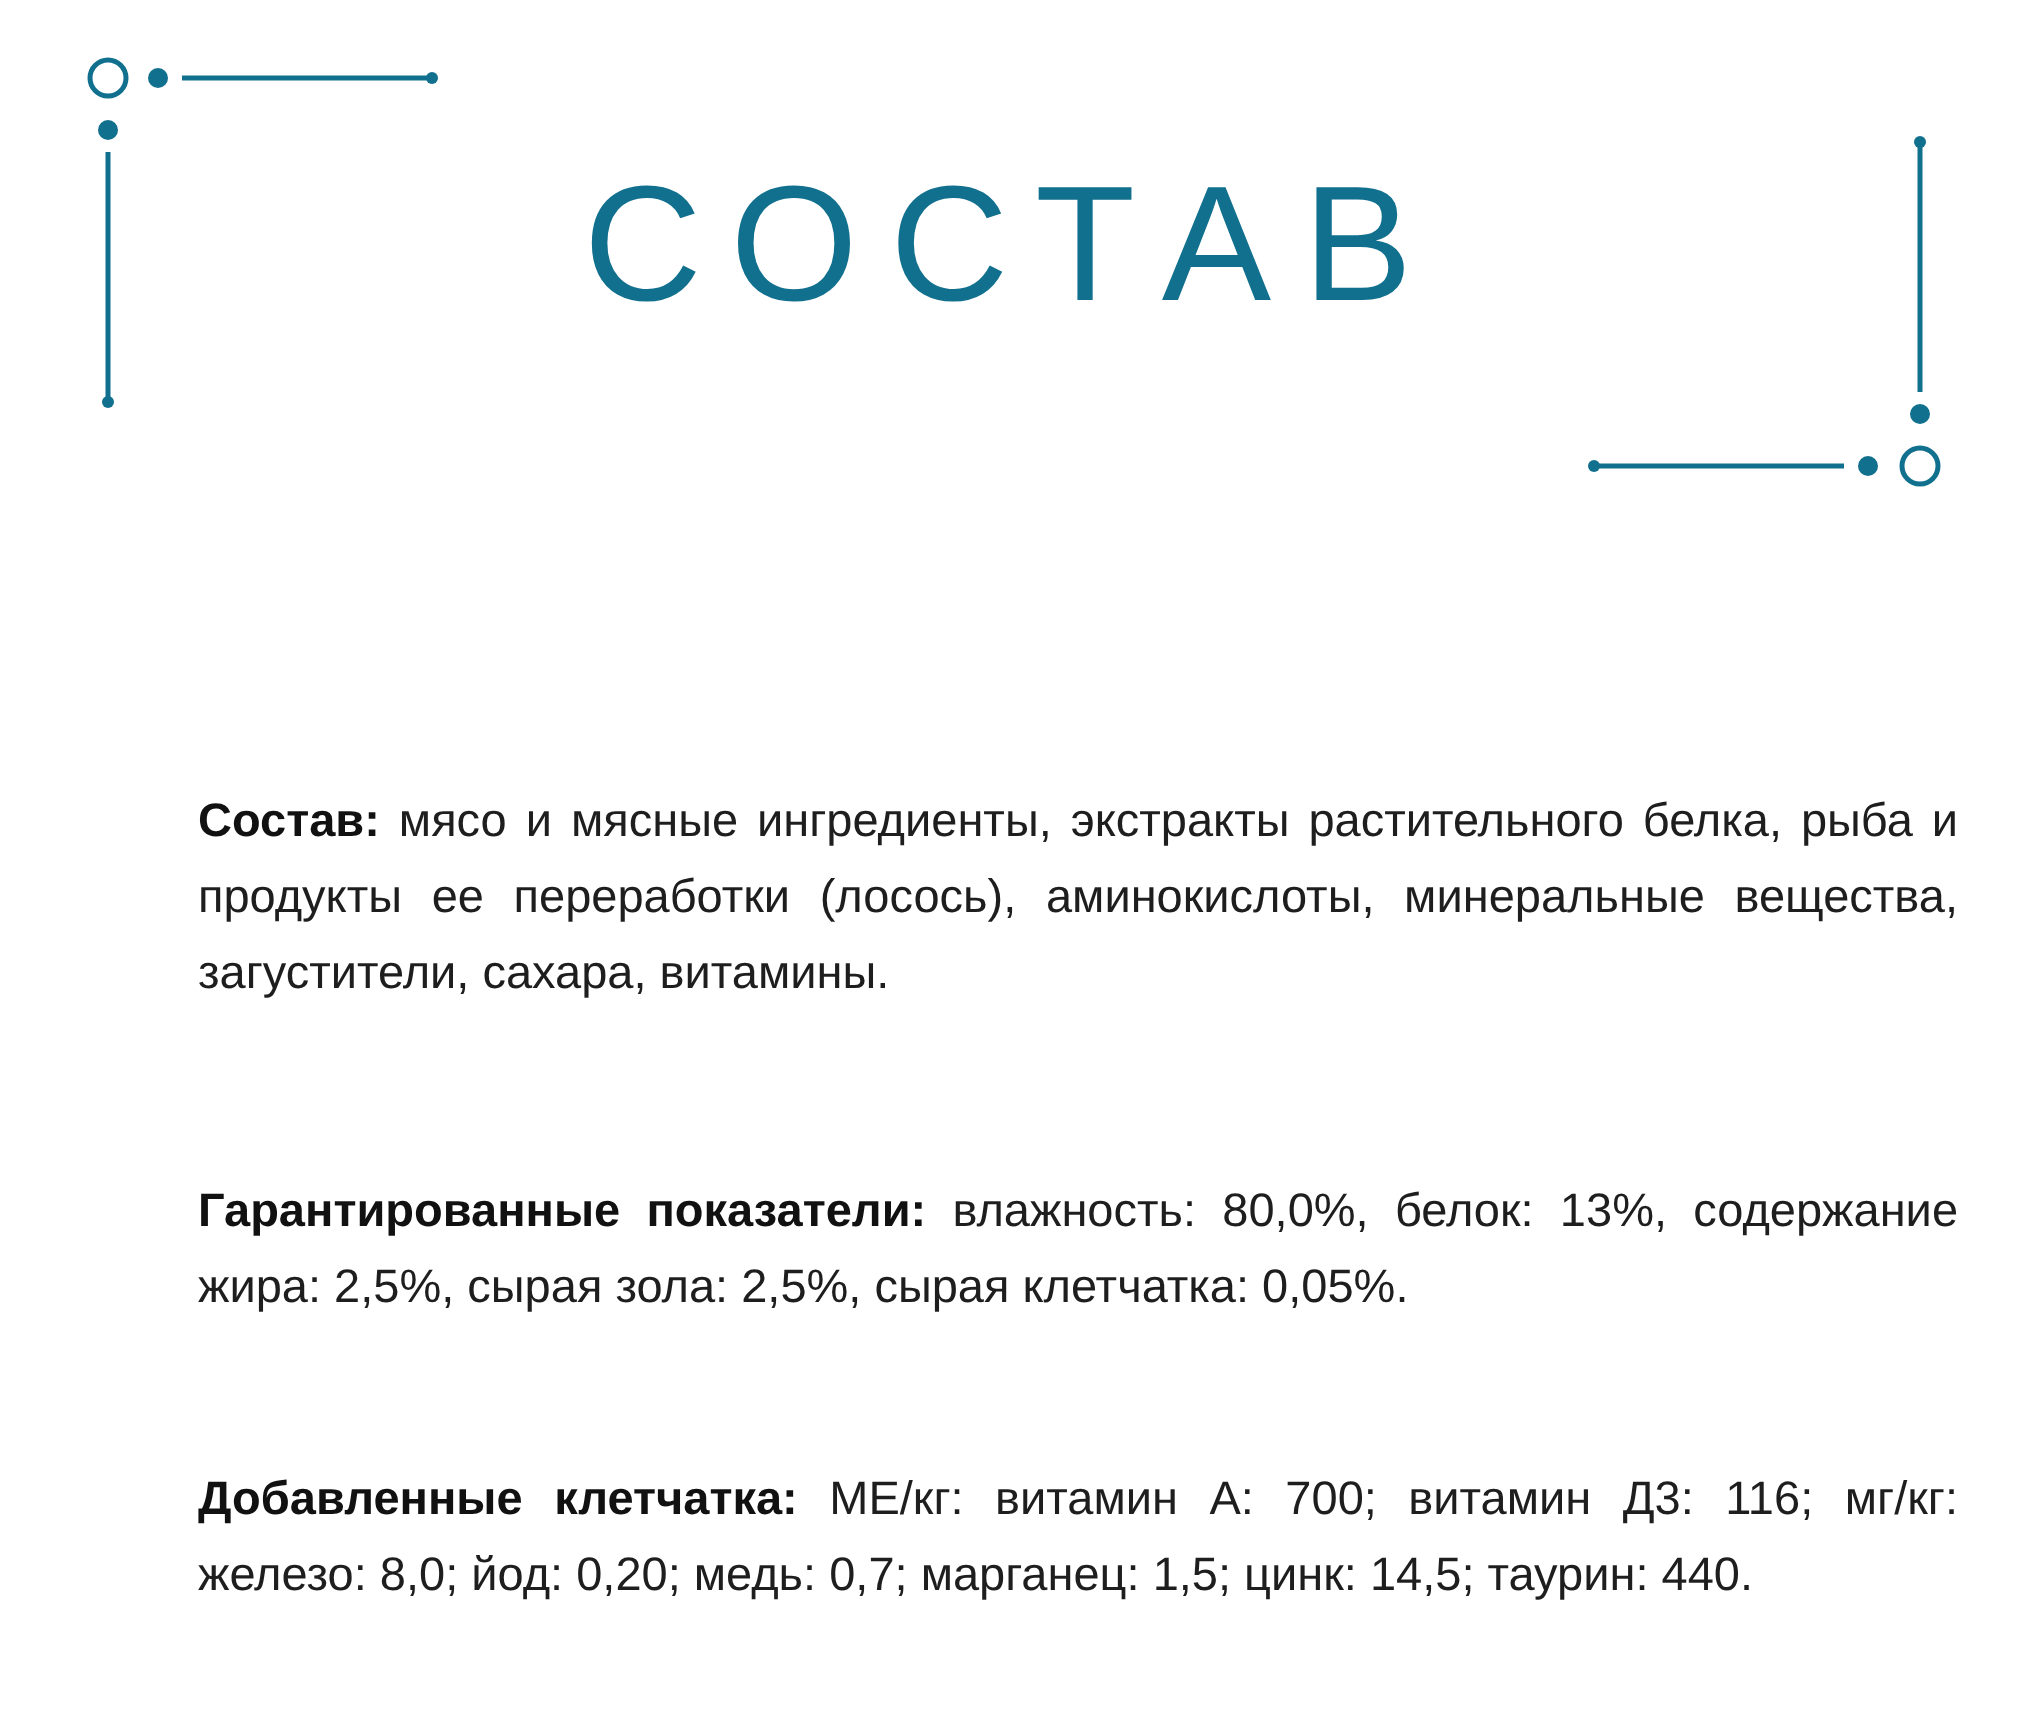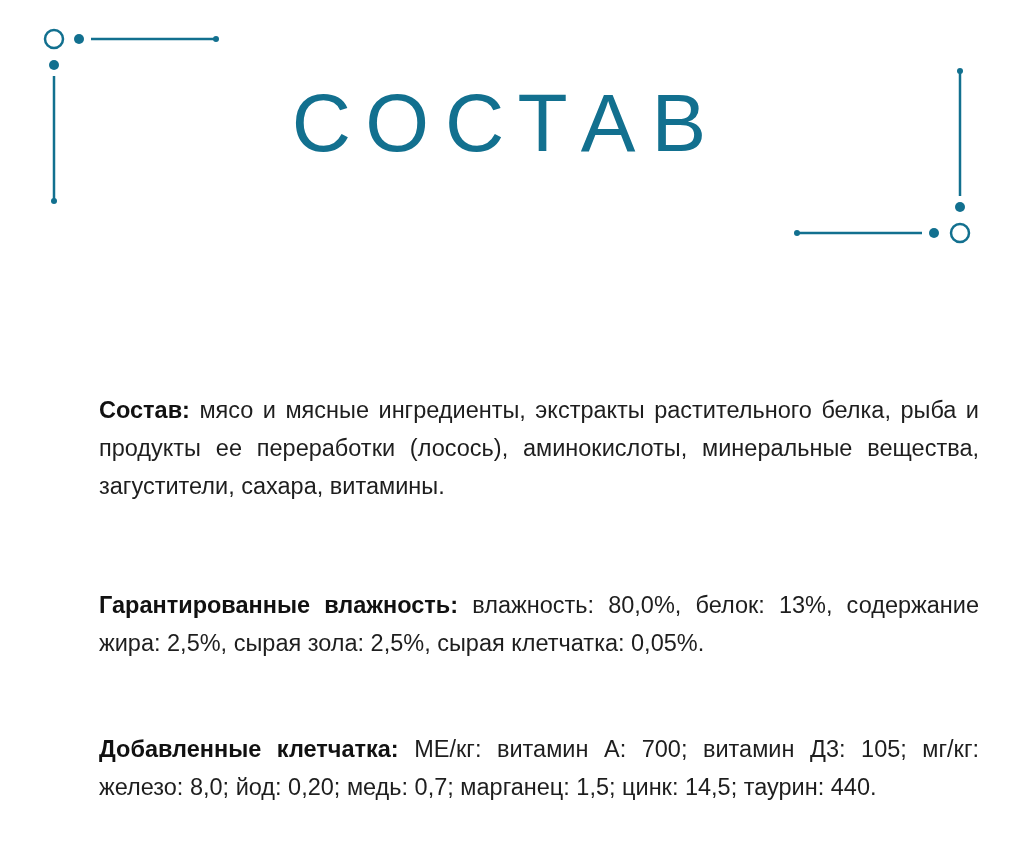--- a/index.html
+++ b/index.html
@@ -46,18 +46,18 @@
   </g>
 </svg>
 
 <div class="title">СОСТАВ</div>
 
 <div class="section" id="sec1">
   <span class="label">Состав:</span><span> мясо и мясные ингредиенты, экстракты растительного белка, рыба и продукты ее переработки (лосось), аминокислоты, минеральные вещества, загустители, сахара, витамины.</span>
 </div>
 
 <div class="section" id="sec2">
-  <span class="label">Гарантированные влажность:</span><span> влажность: 80,0%, белок: 13%, содержание жира: 2,5%, сырая зола: 2,5%, сырая клетчатка: 0,05%.</span>
+  <span class="label">Гарантированные показатели:</span><span> влажность: 80,0%, белок: 13%, содержание жира: 2,5%, сырая зола: 2,5%, сырая клетчатка: 0,05%.</span>
 </div>
 
 <div class="section" id="sec3">
-  <span class="label">Добавленные клетчатка:</span><span> МЕ/кг: витамин А: 700; витамин Д3: 105; мг/кг: железо: 8,0; йод: 0,20; медь: 0,7; марганец: 1,5; цинк: 14,5; таурин: 440.</span>
+  <span class="label">Добавленные клетчатка:</span><span> МЕ/кг: витамин А: 700; витамин Д3: 116; мг/кг: железо: 8,0; йод: 0,20; медь: 0,7; марганец: 1,5; цинк: 14,5; таурин: 440.</span>
 </div>
 
 </body></html>

